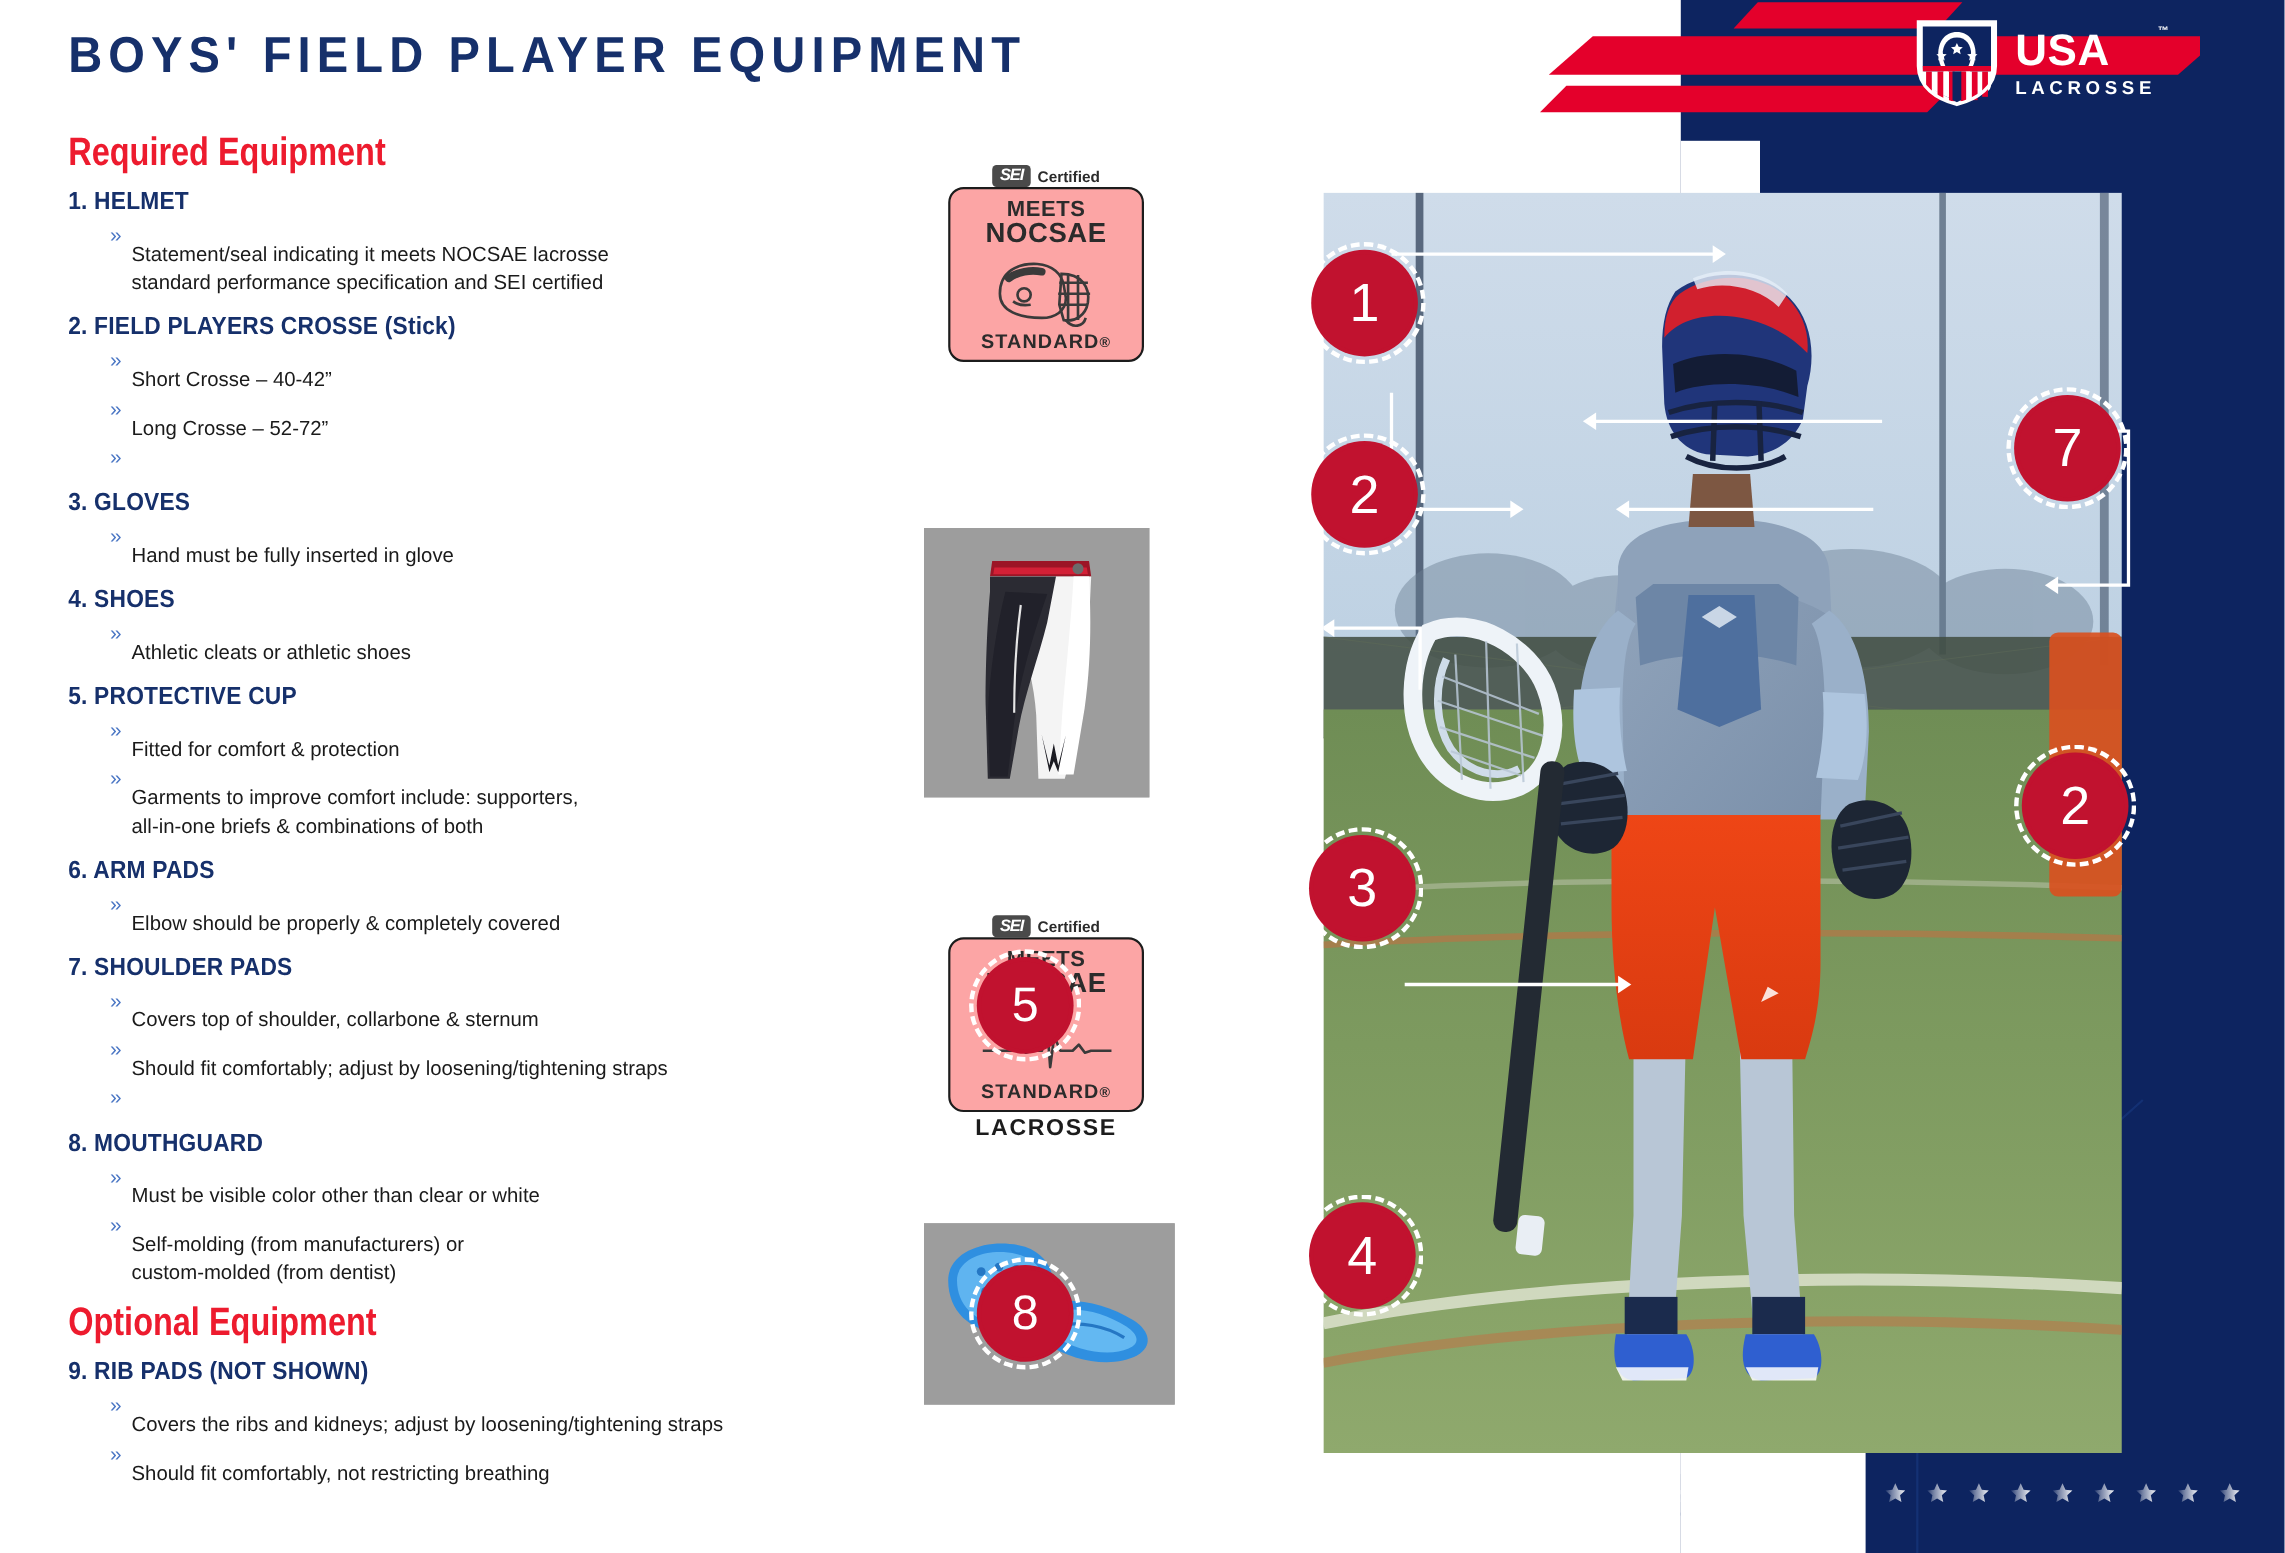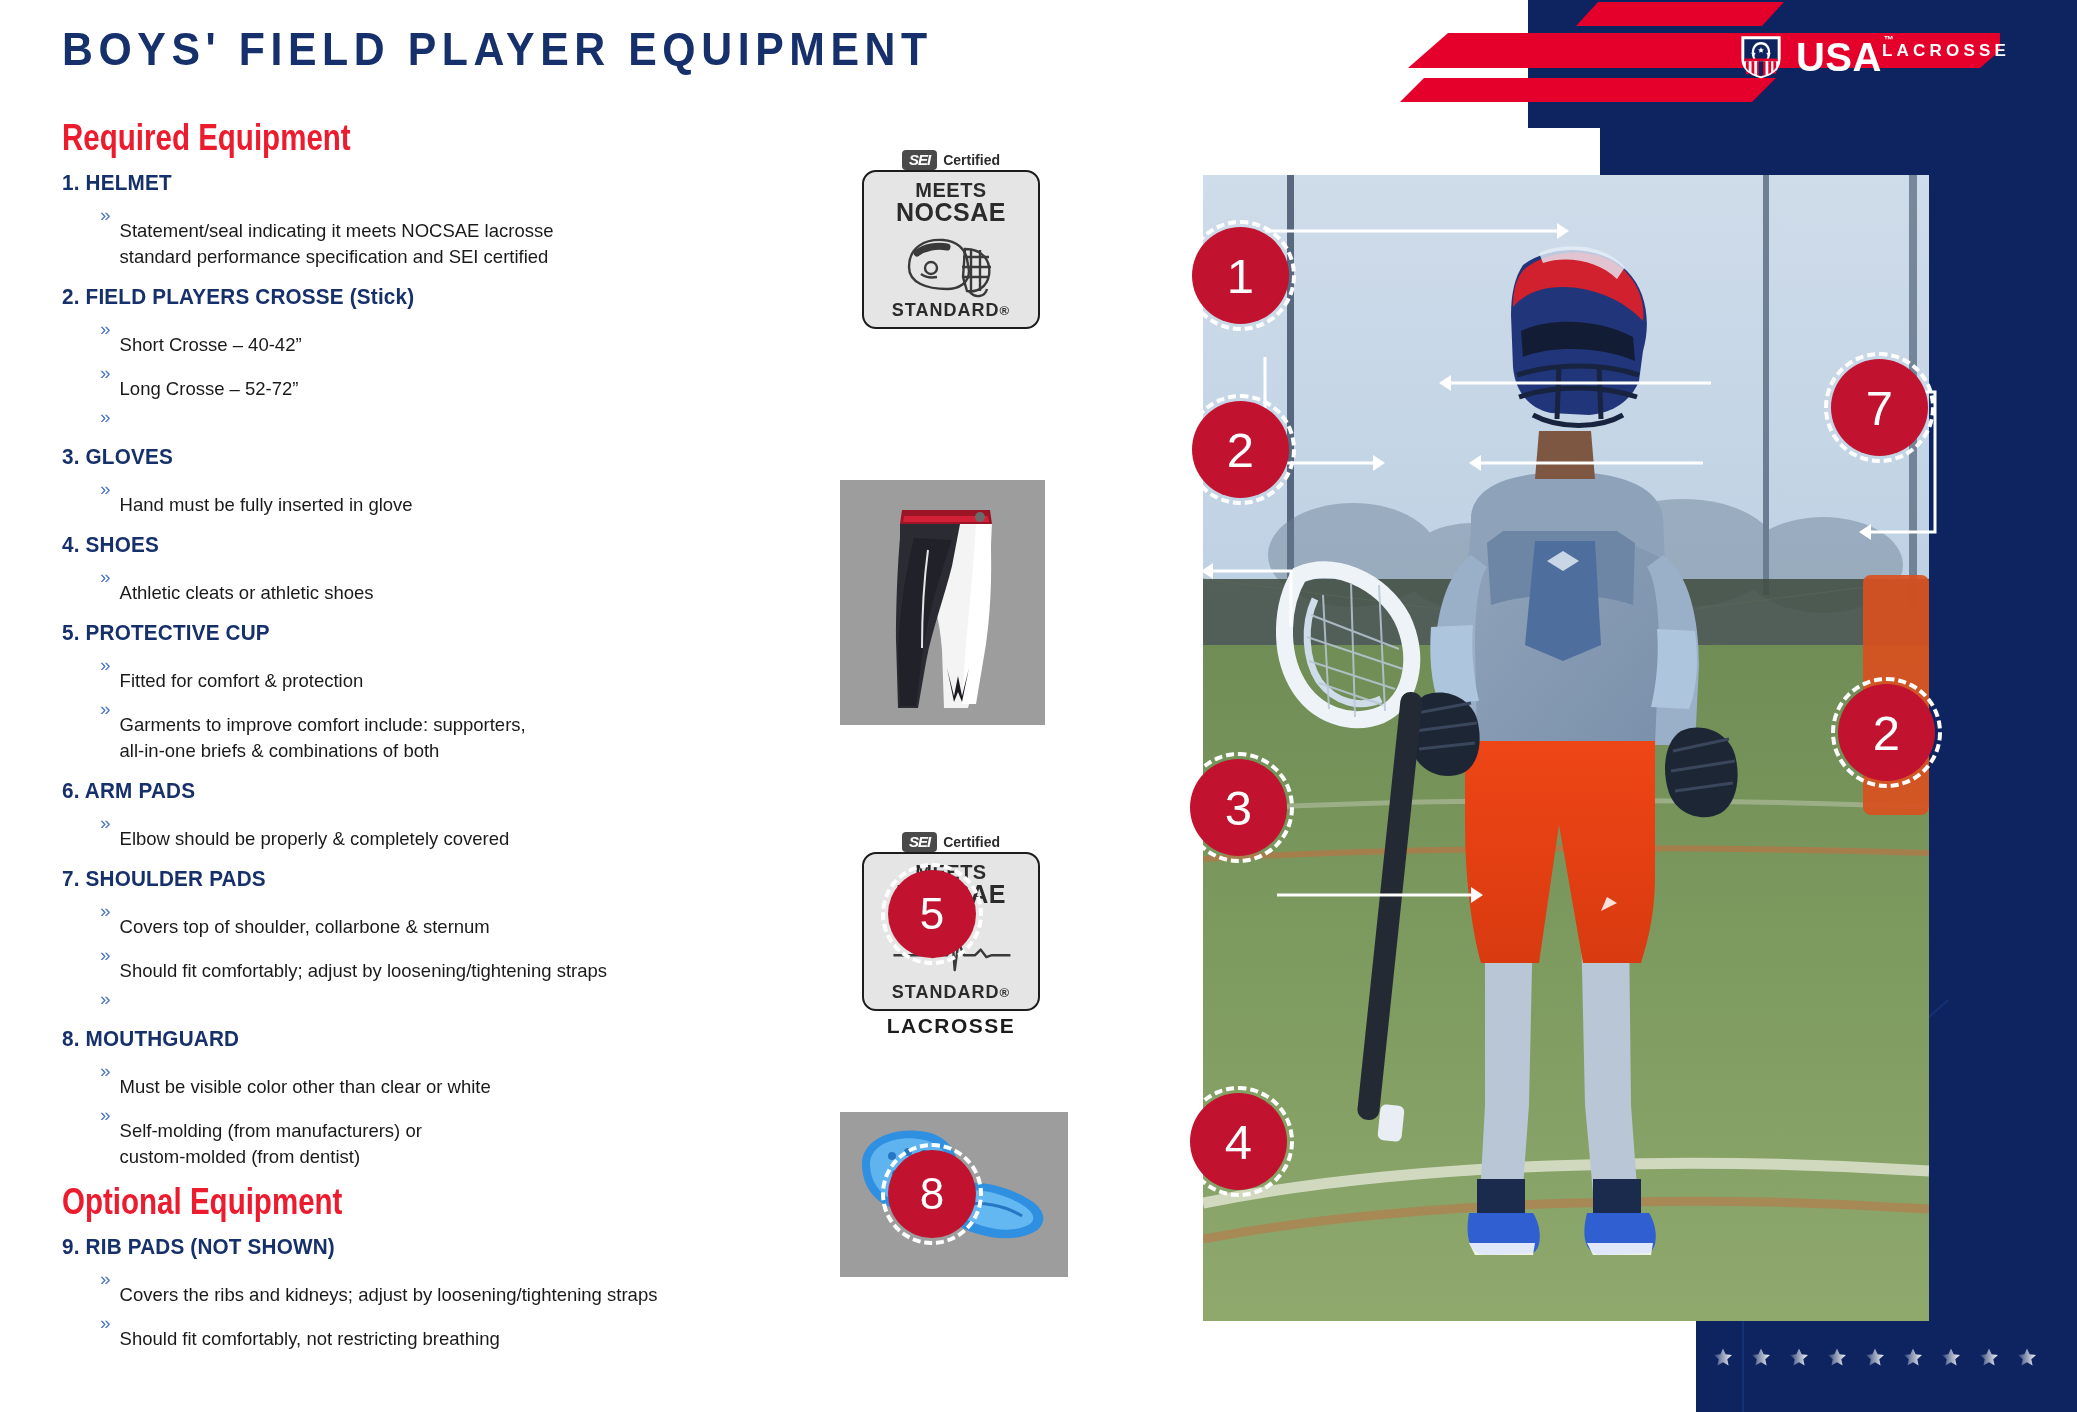--- a/index.html
+++ b/index.html
@@ -30,21 +30,21 @@
   }
 
   
   #flag-stripes{ position:absolute; left:1380px; top:0; width:620px; height:110px; z-index:5; }
 
   
   #usal-logo{
     position:absolute; left:1740px; top:16px; width:270px; height:82px; z-index:6;
     display:flex; align-items:center; gap:14px;
   }
-  #usal-logo .wordmark{ display:flex; flex-direction:row; line-height:1;justify-content:flex-end; }
+  #usal-logo .wordmark{ display:flex; flex-direction:column; line-height:1;justify-content:flex-end; }
   #usal-logo .wm-usa{
     font-size:40px; font-weight:bold; color:#fff; letter-spacing:.5px;
     font-family:"Liberation Sans", sans-serif; position:relative;
   }
   #usal-logo .wm-tm{ position:absolute; font-size:10px; top:-2px; right:-12px; }
   #usal-logo .wm-lax{
     font-size:17px; font-weight:bold; color:#fff; letter-spacing:4.2px; margin-top:5px;
   }
 
   
@@ -91,21 +91,21 @@
     height:24px; margin-bottom:-2px;text-align:center;
   }
   .seal .sei-badge{
     background:#4a4a4a; color:#fff; font-size:15px; font-weight:bold;
     font-style:italic; padding:1px 7px 2px; border-radius:4px;
     letter-spacing:-1px; font-family:"Liberation Sans", sans-serif;
   }
   .seal .sei-cert{ font-size:14px; color:#2b2b2b; font-weight:600; }
   .seal .box{
     border:2.5px solid #1c1c1c; border-radius:14px; padding:8px 22px 6px;
-    text-align:center; background:#e5e5e5;
+    text-align:center; background:#fca5a5;
   }
   .seal .meets,.seal .nocsae{
     font-weight:bold; color:#2b2b2b; line-height:1.02;
     font-family:"Liberation Sans", sans-serif;
   }
   .seal .meets{ font-size:20px; letter-spacing:.5px; }
   .seal .nocsae{ font-size:25px; letter-spacing:.5px; }
   .seal .art{ height:74px; display:flex; align-items:center; justify-content:center; }
   .seal .standard{
     font-size:18px; font-weight:bold; color:#2b2b2b; letter-spacing:1px;

